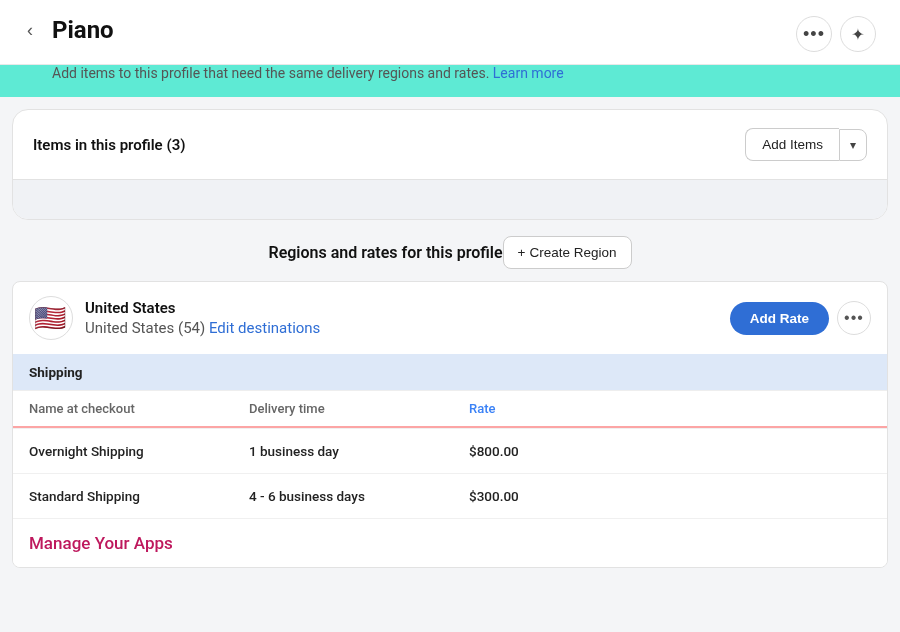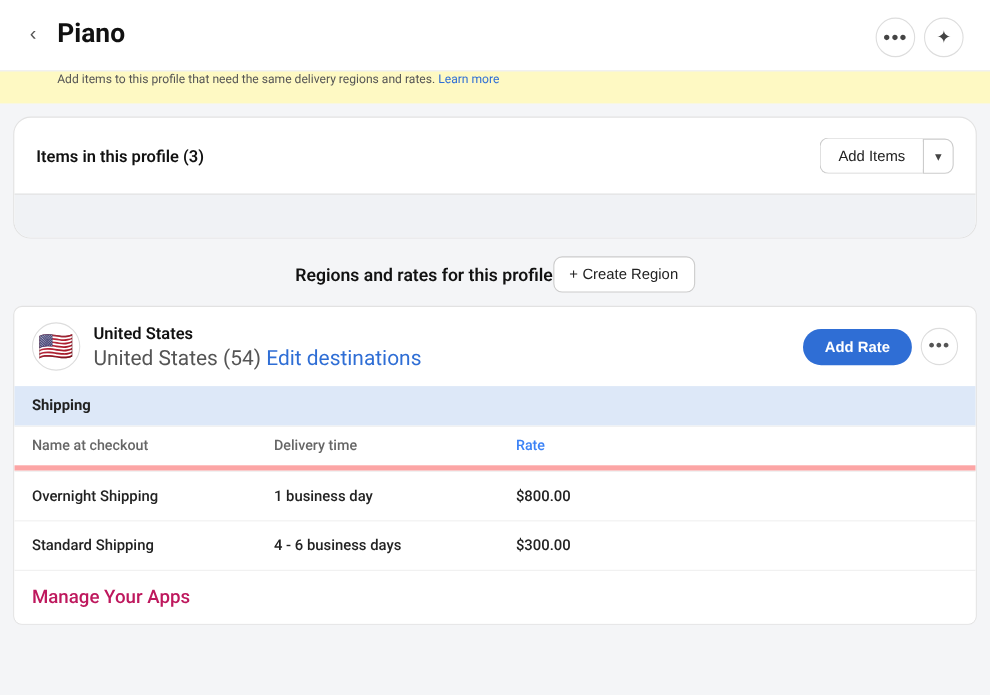--- a/index.html
+++ b/index.html
@@ -70,23 +70,23 @@
       display: flex;
       align-items: center;
       justify-content: center;
       cursor: pointer;
       font-size: 16px;
       color: #444;
     }
 
     
     .subtitle-bar {
-      background: #fef9c3;
+      background: #5eead4;
       padding: 0 24px 16px 52px;
-      font-size: 11px;
+      font-size: 14px;
       color: #555;
       border-bottom: none;
     }
 
     .subtitle-bar a {
       color: #2f6ed5;
       text-decoration: none;
     }
 
     
@@ -213,21 +213,21 @@
       background: #fff;
     }
 
     .region-name {
       font-size: 15px;
       font-weight: 600;
       color: #111;
     }
 
     .region-sub {
-      font-size: 19px;
+      font-size: 15px;
       color: #555;
       margin-top: 2px;
     }
 
     .region-sub a {
       color: #2f6ed5;
       text-decoration: none;
     }
 
     .region-actions {
@@ -258,21 +258,21 @@
       justify-content: center;
       cursor: pointer;
       font-size: 16px;
       color: #555;
     }
 
     .shipping-col-header {
       background: #fff;
       padding: 10px 16px;
       border-top: 1px solid #eee;
-      border-bottom: 5px solid #fca5a5;
+      border-bottom: 2px solid #fca5a5;
       display: flex;
       gap: 0;
     }
 
     .col-name { flex: 0 0 220px; font-size: 13px; color: #666; font-weight: 500; }
     .col-delivery { flex: 0 0 220px; font-size: 13px; color: #666; font-weight: 500; }
     .col-rate { flex: 1; font-size: 13px; color: #3b82f6; font-weight: 500; }
 
     .shipping-row {
       display: flex;

